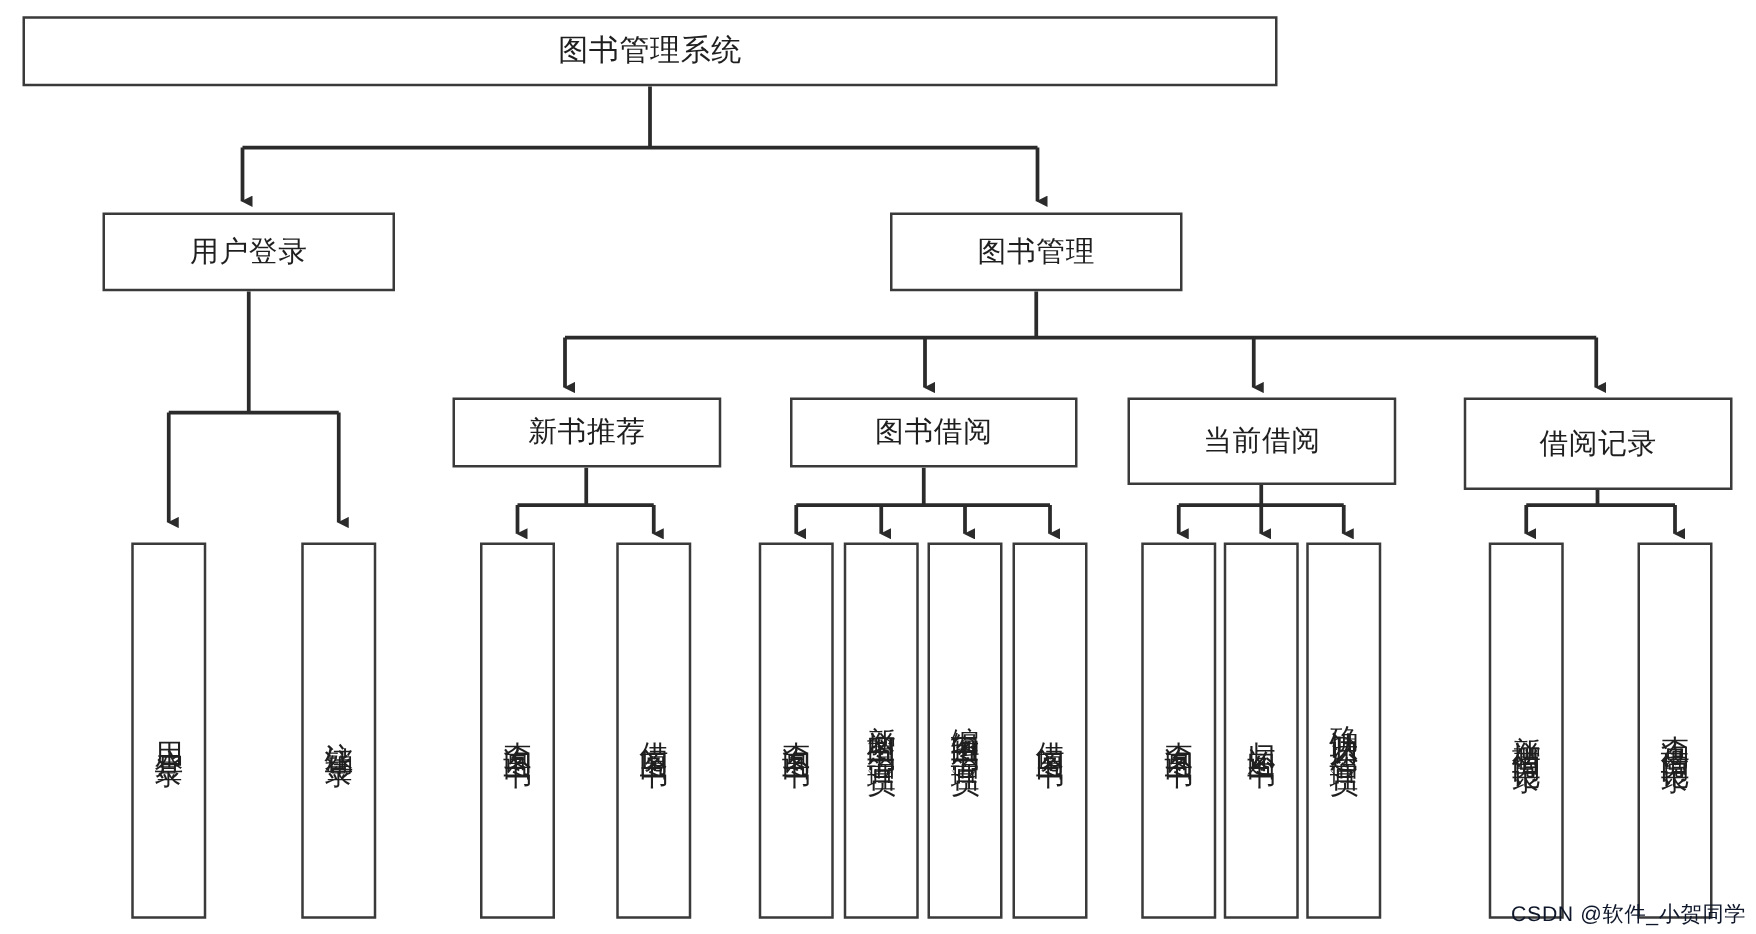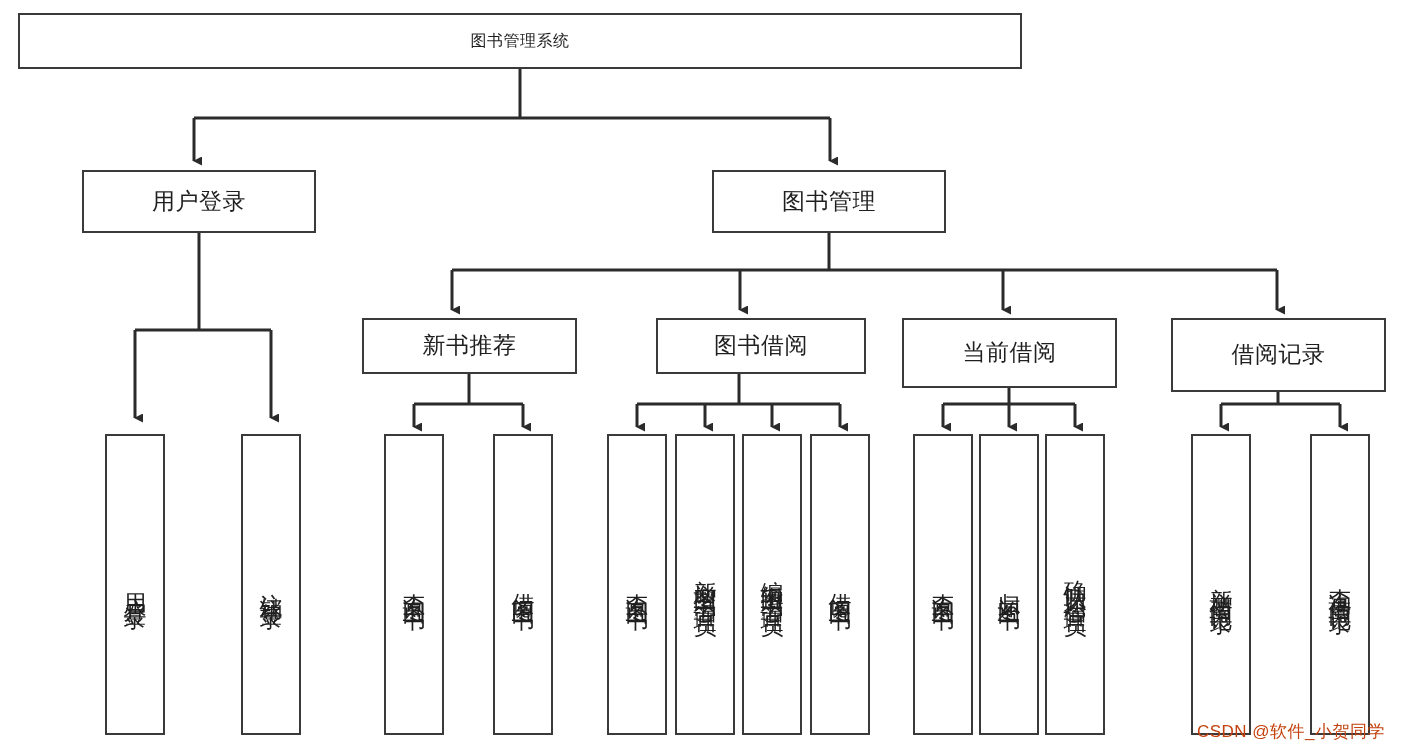--- a/index.html
+++ b/index.html
@@ -36,21 +36,21 @@
     align-items: center;
     justify-content: center;
     text-align: center;
   }
   .node-label {
     color: #1f1f1f;
     letter-spacing: 0.5px;
     line-height: 1.18;
   }
   .node.root .node-label {
-    font-size: 16px;
+    font-size: 24px;
   }
   .node.level2 .node-label {
     font-size: 23px;
   }
   .node.level3 .node-label {
     font-size: 23px;
   }
   .node.leaf {
     align-items: center;
     justify-content: center;
@@ -59,24 +59,24 @@
   .node.leaf .node-label {
     writing-mode: vertical-rl;
     text-orientation: upright;
     font-size: 23px;
     letter-spacing: 5px;
     line-height: 1.0;
     white-space: nowrap;
   }
   #watermark {
     position: absolute;
-    right: 20px;
+    right: 8px;
     bottom: 4px;
     font-size: 17px;
-    color: #c2410c;
+    color: #0f172a;
     letter-spacing: 0.5px;
     white-space: nowrap;
     user-select: none;
   }
 </style>
 </head>
 <body>
 
 <div id="diagram">
 
@@ -137,21 +137,21 @@
   <div class="node level2" style="left:82px; top:170px; width:234px; height:63px;">
     <span class="node-label">用户登录</span>
   </div>
   <div class="node level3" style="left:362px; top:318px; width:215px; height:56px;">
     <span class="node-label">新书推荐</span>
   </div>
 
   <div class="node level2" style="left:712px; top:170px; width:234px; height:63px;">
     <span class="node-label">图书管理</span>
   </div>
-  <div class="node level3" style="left:632px; top:318px; width:210px; height:56px;margin-left:24px;">
+  <div class="node level3" style="left:632px; top:318px; width:230px; height:56px;">
     <span class="node-label">图书借阅</span>
   </div>
   <div class="node level3" style="left:902px; top:318px; width:215px; height:70px;">
     <span class="node-label">当前借阅</span>
   </div>
   <div class="node level3" style="left:1171px; top:318px; width:215px; height:74px;">
     <span class="node-label">借阅记录</span>
   </div>
 
   <div class="node leaf" style="left:105px; top:434px; width:60px; height:301px;">

